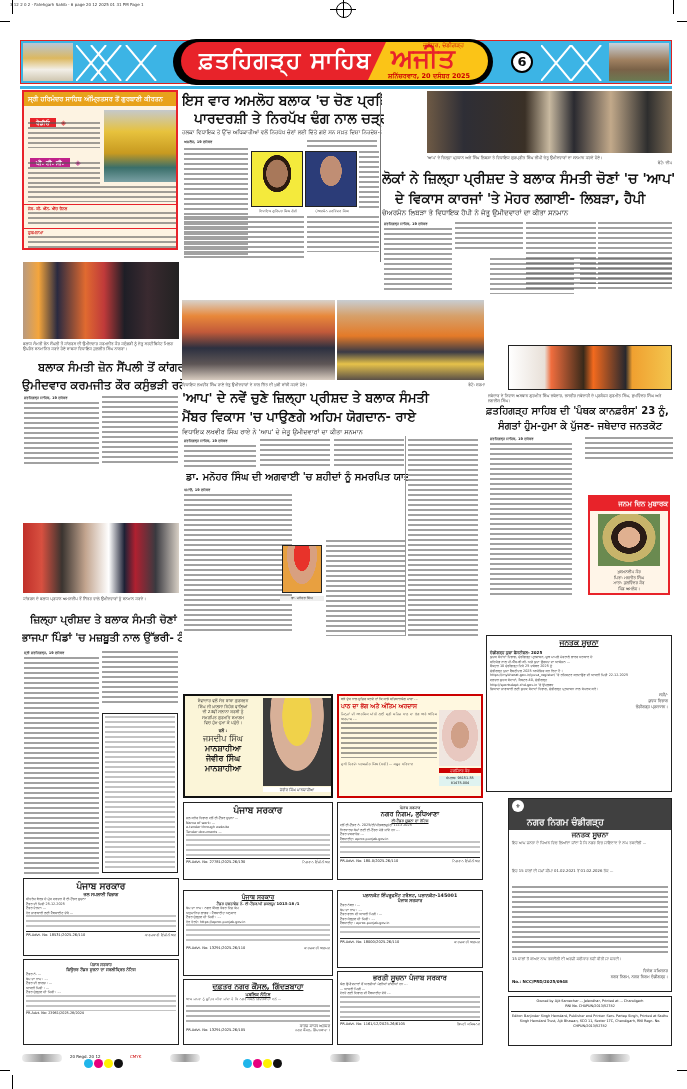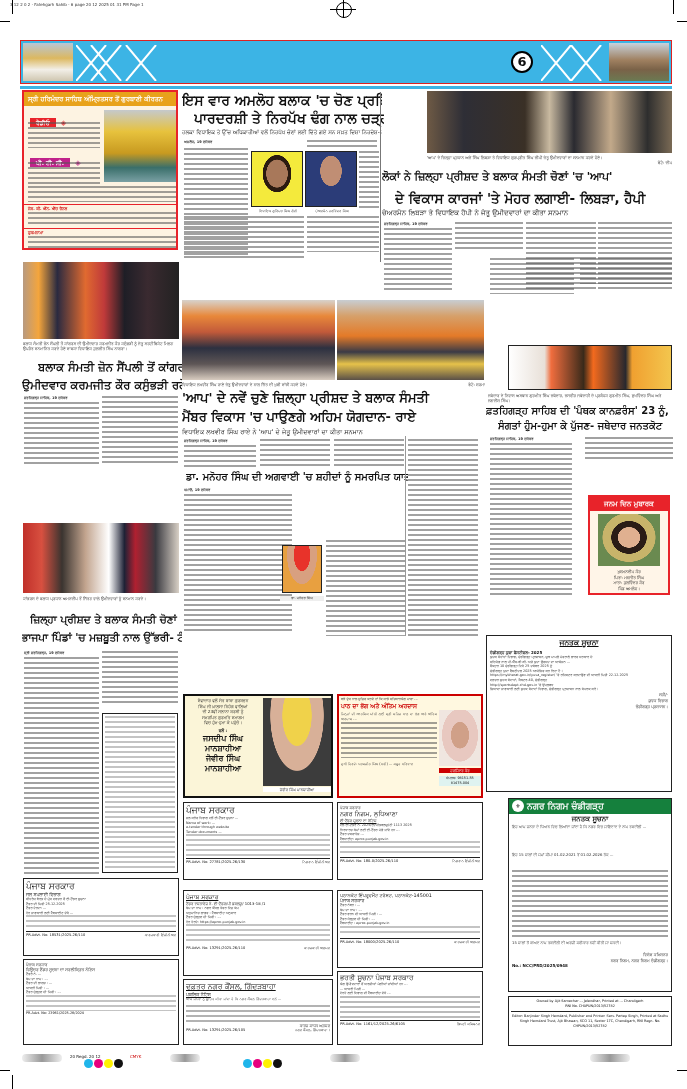--- a/index.html
+++ b/index.html
@@ -28,21 +28,21 @@
 .hl{font-weight:bold;color:#111;white-space:nowrap;overflow:hidden}
 .box{border:1px solid #222}
 .photo{overflow:hidden}
 
 .lbox{left:22px;top:90px;width:156px;height:160px;border:2px solid #e8232a;background:#fdf3e2}
 .lbox .head{left:0;top:0;width:152px;height:14px;background:#e8a21b;color:#fff;font-size:6.5px;font-weight:bold;padding:3px 4px;white-space:nowrap;overflow:hidden}
 .tag{background:#e8232a;color:#fff;font-size:6px;font-weight:bold;padding:1px 6px}
 .tag2{background:#c0228a;color:#fff;font-size:6px;font-weight:bold;padding:1px 6px}
 
 .ad{border:1px solid #222;background:#fff}
-.adtitle{text-align:left;font-weight:normal;white-space:nowrap}
+.adtitle{text-align:center;font-weight:bold;white-space:nowrap}
 .smallrow{font-size:3.4px;line-height:4.6px;color:#333;white-space:nowrap;overflow:hidden}
 .cmyk{width:9px;height:9px;border-radius:50%;display:inline-block;margin-right:1px}
 .greybar{height:8px;border-radius:4px;background:linear-gradient(90deg,#eee,#999,#eee)}
 </style>
 </head>
 <body>
 
 <div class="abs slug">3 12 2 0 2 - Fatehgarh Sahib - 6 page  20 12 2025  01 31 PM  Page 1</div>
 <div class="abs crop" style="left:343px;top:0;width:1px;height:18px"></div>
 <div class="abs crop" style="left:330px;top:9px;width:26px;height:1px"></div>
@@ -51,20 +51,28 @@
 <div class="abs crop" style="left:677px;top:21px;width:10px;height:1px"></div>
 <div class="abs crop" style="left:12px;top:0;width:1px;height:14px"></div>
 <div class="abs crop" style="left:673px;top:0;width:1px;height:14px"></div>
 
 <div class="abs mast">
   <div class="abs photoL"></div>
   <svg class="abs" style="left:55px;top:4px" width="95" height="36">
       <path d="M0 0 L30 36 M30 0 L0 36 M15 0 L45 36 M45 0 L15 36" stroke="#fff" stroke-width="2" fill="none"></path>
       <path d="M50 0 L80 36 M80 0 L50 36" stroke="#fff" stroke-width="2" fill="none"></path>
     </svg>
+  <div class="abs pill">
+    <div class="abs red"></div>
+    <div class="abs yel"></div>
+    <div class="abs t1">ਫ਼ਤਹਿਗੜ੍ਹ ਸਾਹਿਬ</div>
+    <div class="abs t2">ਅਜੀਤ</div>
+    <div class="abs loc">ਜਲੰਧਰ, ਚੰਡੀਗੜ੍ਹ</div>
+    <div class="abs date">ਸ਼ਨਿੱਚਰਵਾਰ, 20 ਦਸੰਬਰ 2025</div>
+  </div>
   <div class="abs pg">6</div>
   <svg class="abs" style="left:520px;top:4px" width="70" height="36">
       <path d="M0 0 L30 36 M30 0 L0 36 M30 0 L60 36 M60 0 L30 36" stroke="#fff" stroke-width="2" fill="none"></path>
     </svg>
   <div class="abs photoR"></div>
 </div>
 <div class="abs blueline"></div>
 
 <div class="abs lbox">
   <div class="abs head">ਸ੍ਰੀ ਹਰਿਮੰਦਰ ਸਾਹਿਬ ਅੰਮ੍ਰਿਤਸਰ ਤੋਂ ਗੁਰਬਾਣੀ ਕੀਰਤਨ</div>
@@ -93,21 +101,21 @@
 <div class="abs cap" style="left:304px;top:209px;width:56px;font-size:3.6px;text-align:center">ਚੇਅਰਮੈਨ ਹਰਵਿੰਦਰ ਸਿੰਘ</div>
 <div class="abs fakelines" style="left:307px;top:140px;width:70px;height:10px"></div>
 <div class="abs fakelines" style="left:359px;top:151px;width:20px;height:60px"></div>
 <div class="abs fakelines" style="left:184px;top:216px;width:120px;height:42px"></div>
 <div class="abs fakelines" style="left:307px;top:216px;width:72px;height:36px"></div>
 <div class="abs" style="left:380px;top:92px;width:1px;height:170px;background:#777"></div>
 
 <div class="abs photo" style="left:427px;top:91px;width:245px;height:62px;background:linear-gradient(90deg,#6e5a45 0%,#2e2e36 15%,#3a3026 40%,#c8b9a0 50%,#2a2a30 60%,#c2a98a 75%,#2e2e2e 90%,#7a6a55 100%)"></div>
 <div class="abs cap" style="left:427px;top:155px;width:245px;height:10px">'ਆਪ' ਦੇ ਜ਼ਿਲ੍ਹਾ ਪ੍ਰਧਾਨ ਅਜੇ ਸਿੰਘ ਲਿਬੜਾ ਤੇ ਵਿਧਾਇਕ ਗੁਰਪ੍ਰੀਤ ਸਿੰਘ ਜੀਪੀ ਜੇਤੂ ਉਮੀਦਵਾਰਾਂ ਦਾ ਸਨਮਾਨ ਕਰਦੇ ਹੋਏ।</div>
 <div class="abs cap" style="left:640px;top:160px;width:32px;text-align:right">ਫੋਟੋ: ਦੀਪ</div>
-<div class="abs hl" style="left:382px;top:170px;font-size:11px;width:295px">ਲੋਕਾਂ ਨੇ ਜ਼ਿਲ੍ਹਾ ਪ੍ਰੀਸ਼ਦ ਤੇ ਬਲਾਕ ਸੰਮਤੀ ਚੋਣਾਂ 'ਚ 'ਆਪ'</div>
+<div class="abs hl" style="left:382px;top:170px;font-size:14px;width:295px">ਲੋਕਾਂ ਨੇ ਜ਼ਿਲ੍ਹਾ ਪ੍ਰੀਸ਼ਦ ਤੇ ਬਲਾਕ ਸੰਮਤੀ ਚੋਣਾਂ 'ਚ 'ਆਪ'</div>
 <div class="abs hl" style="left:395px;top:190px;font-size:13.5px;width:285px">ਦੇ ਵਿਕਾਸ ਕਾਰਜਾਂ 'ਤੇ ਮੋਹਰ ਲਗਾਈ- ਲਿਬੜਾ, ਹੈਪੀ</div>
 <div class="abs hl" style="left:382px;top:209px;font-size:7px;width:295px;font-weight:normal">ਚੇਅਰਮੈਨ ਲਿਬੜਾ ਤੇ ਵਿਧਾਇਕ ਹੈਪੀ ਨੇ ਜੇਤੂ ਉਮੀਦਵਾਰਾਂ ਦਾ ਕੀਤਾ ਸਨਮਾਨ</div>
 <div class="abs txt" style="left:384px;top:222px;width:70px;font-weight:bold">ਫ਼ਤਹਿਗੜ੍ਹ ਸਾਹਿਬ, 19 ਦਸੰਬਰ</div>
 <div class="abs fakelines" style="left:384px;top:228px;width:68px;height:62px"></div>
 <div class="abs fakelines" style="left:455px;top:222px;width:68px;height:28px"></div>
 <div class="abs fakelines" style="left:526px;top:222px;width:70px;height:70px"></div>
 <div class="abs fakelines" style="left:598px;top:222px;width:74px;height:70px"></div>
 
 <div class="abs photo" style="left:23px;top:262px;width:156px;height:77px;background:linear-gradient(90deg,#b89a80 0%,#f4a53c 10%,#2a2a40 22%,#e06a30 40%,#c03a3a 52%,#1e1e26 65%,#3a2a30 80%,#222 100%)"></div>
 <div class="abs cap" style="left:23px;top:341px;width:156px;height:16px">ਬਲਾਕ ਸੰਮਤੀ ਜ਼ੋਨ ਸੈਂਪਲੀ ਤੋਂ ਕਾਂਗਰਸ ਦੀ ਉਮੀਦਵਾਰ ਕਰਮਜੀਤ ਕੌਰ ਕਸੁੰਭੜੀ ਨੂੰ ਜੇਤੂ ਸਰਟੀਫਿਕੇਟ ਮਿਲਣ ਉਪਰੰਤ ਸਨਮਾਨਿਤ ਕਰਦੇ ਹੋਏ ਸਾਬਕਾ ਵਿਧਾਇਕ ਕੁਲਜੀਤ ਸਿੰਘ ਨਾਗਰਾ।</div>
@@ -142,21 +150,21 @@
 <div class="abs fakelines" style="left:580px;top:258px;width:92px;height:26px"></div>
 <div class="abs photo box" style="left:508px;top:345px;width:164px;height:45px;background:linear-gradient(90deg,#fff 0%,#e8e0d8 22%,#f06d3e 26%,#3a2a1a 46%,#f36a1e 52%,#28282e 72%,#f0a030 76%,#f3c64e 100%)"></div>
 <div class="abs cap" style="left:488px;top:393px;width:185px;height:10px">ਜਥੇਦਾਰ ਦੇ ਨਿਵਾਸ ਅਸਥਾਨ ਗੁਰਮੀਤ ਸਿੰਘ ਜਥੇਦਾਰ, ਜਸਵੀਰ ਜਥੇਦਾਰੀ ਦੇ ਪ੍ਰਬੰਧਕ ਗੁਰਮੀਤ ਸਿੰਘ, ਸੁਖਵਿੰਦਰ ਸਿੰਘ ਅਤੇ ਜਗਦੀਸ਼ ਸਿੰਘ।</div>
 <div class="abs hl" style="left:486px;top:405px;font-size:10px;width:190px">ਫ਼ਤਹਿਗੜ੍ਹ ਸਾਹਿਬ ਦੀ 'ਪੰਥਕ ਕਾਨਫ਼ਰੰਸ' 23 ਨੂੰ,</div>
 <div class="abs hl" style="left:498px;top:420px;font-size:10px;width:180px">ਸੰਗਤਾਂ ਹੁੰਮ-ਹੁਮਾ ਕੇ ਪੁੱਜਣ- ਜਥੇਦਾਰ ਜਨਤਕੋਟ</div>
 <div class="abs txt" style="left:490px;top:437px;width:80px;font-weight:bold">ਫ਼ਤਹਿਗੜ੍ਹ ਸਾਹਿਬ, 19 ਦਸੰਬਰ</div>
 <div class="abs fakelines" style="left:490px;top:443px;width:82px;height:154px"></div>
 <div class="abs fakelines" style="left:585px;top:437px;width:88px;height:22px"></div>
 
 <div class="abs" style="left:588px;top:495px;width:82px;height:100px;border:2px solid #e8232a;background:#fff5e8">
-  <div style="background:#e8232a;color:#fff;font-size:7px;font-weight:bold;text-align:center;padding:3px 0;white-space:nowrap">ਜਨਮ ਦਿਨ ਮੁਬਾਰਕ</div>
+  <div style="background:#e8232a;color:#fff;font-size:7px;font-weight:bold;text-align:right;padding:3px 0;white-space:nowrap">ਜਨਮ ਦਿਨ ਮੁਬਾਰਕ</div>
   <div class="photo" style="margin:3px 8px;height:52px;background:radial-gradient(ellipse at 50% 45%,#e0b090 0 25%,#2a1c16 26% 40%,#c8b46a 41% 60%,#6a8a50 61% 100%)"></div>
   <div style="font-size:4px;text-align:center;line-height:5.5px">
     <div>ਖੁਸ਼ਮਨਦੀਪ ਕੌਰ</div>
     <div>ਪਿਤਾ: ਮਨਜੀਤ ਸਿੰਘ</div>
     <div>ਮਾਤਾ: ਕੁਲਵਿੰਦਰ ਕੌਰ</div>
     <div>ਪਿੰਡ ਅਮਲੋਹ।</div>
   </div>
 </div>
 
 <div class="abs photo" style="left:23px;top:523px;width:156px;height:70px;background:linear-gradient(90deg,#c0302a 0%,#d85040 12%,#3a3430 25%,#c2a48e 40%,#fff 55%,#1e2236 65%,#b02030 72%,#3a3a40 85%,#d8d0c6 100%)"></div>
@@ -184,21 +192,21 @@
       <div class="smallrow">ਜ਼ਿਆਦਾ ਜਾਣਕਾਰੀ ਲਈ ਯੁਵਕ ਸੇਵਾਵਾਂ ਵਿਭਾਗ, ਚੰਡੀਗੜ੍ਹ ਪ੍ਰਸ਼ਾਸਨ ਨਾਲ ਸੰਪਰਕ ਕਰੋ।</div>
     </div>
   <div style="text-align:right;font-size:4px;line-height:6px">
     <div>ਸਹੀ/-</div>
     <div>ਯੁਵਕ ਵਿਭਾਗ</div>
     <div>ਚੰਡੀਗੜ੍ਹ ਪ੍ਰਸ਼ਾਸਨ।</div>
   </div>
 </div>
 
 <div class="abs box" style="left:508px;top:798px;width:164px;height:194px">
-  <div style="background:#15803d;color:#fff;font-size:9px;font-weight:bold;padding:2px 4px 2px 18px;white-space:nowrap;position:relative">
+  <div style="background:#404040;color:#fff;font-size:9px;font-weight:bold;padding:18px 4px 2px 18px;white-space:nowrap;position:relative">
     <span style="position:absolute;left:3px;top:1px;width:12px;height:12px;border-radius:50%;background:#fff;color:#111;font-size:6px;text-align:center;line-height:12px">⚜</span>
     <span>ਨਗਰ ਨਿਗਮ ਚੰਡੀਗੜ੍ਹ</span>
   </div>
   <div style="text-align:center;font-size:7px;font-weight:bold;margin:1px 0">ਜਨਤਕ ਸੂਚਨਾ</div>
   <div class="txt" style="padding:0 3px;height:28px;font-size:3.8px">ਇਹ ਆਮ ਜਨਤਾ ਦੇ ਧਿਆਨ ਵਿਚ ਲਿਆਂਦਾ ਜਾਂਦਾ ਹੈ ਕਿ ਨਗਰ ਵਿਚ ਜਾਇਦਾਦ ਦੇ ਨਾਮ ਤਬਦੀਲੀ ...</div>
   <div class="txt" style="padding:0 3px;height:18px;font-size:3.8px">ਇਹ 15 ਸਾਲਾਂ ਦੀ ਸਮਾਂ ਸੀਮਾ 01.02.2021 ਤੋਂ 01.02.2026 ਤੱਕ ...</div>
   <div class="fakelines" style="margin:0 3px;height:70px"></div>
   <div class="txt" style="padding:0 3px;height:12px;font-size:3.8px">15 ਸਾਲਾਂ ਤੋਂ ਬਾਅਦ ਨਾਮ ਤਬਦੀਲੀ ਦੀ ਅਰਜ਼ੀ ਸਵੀਕਾਰ ਨਹੀਂ ਕੀਤੀ ਜਾ ਸਕਦੀ।</div>
   <div style="text-align:right;font-size:4px;padding:0 3px;line-height:5.5px">
     <div>ਵਿਸ਼ੇਸ਼ ਕਮਿਸ਼ਨਰ</div>
@@ -214,21 +222,21 @@
 </div>
 
 <div class="abs" style="left:183px;top:694px;width:150px;height:104px;border:2px solid #111;background:#fbf5d8">
   <div style="position:absolute;left:2px;top:2px;width:72px;font-size:4.2px;line-height:5.6px;text-align:center;color:#111">
     <div>ਸੇਵਾਦਾਰ ਵਲੋਂ ਸੰਤ ਬਾਬਾ ਗੁਰਬਚਨ</div>
     <div>ਸਿੰਘ ਜੀ ਖ਼ਾਲਸਾ ਨਿਹੰਗ ਵਾਲਿਆਂ</div>
     <div>ਦੀ 23ਵੀਂ ਸਲਾਨਾ ਬਰਸੀ ਨੂੰ</div>
     <div>ਸਮਰਪਿਤ ਗੁਰਮਤਿ ਸਮਾਗਮ</div>
     <div>ਵਿਚ ਹੁੰਮ-ਹੁਮਾ ਕੇ ਪਹੁੰਚੋ।</div>
     <div style="font-weight:bold;margin-top:2px">ਵਲੋਂ :</div>
-    <div style="font-size:8px;font-weight:bold;line-height:10px">ਜਸਦੀਪ ਸਿੰਘ</div>
+    <div style="font-size:8px;font-weight:normal;line-height:10px">ਜਸਦੀਪ ਸਿੰਘ</div>
     <div style="font-size:8px;font-weight:bold;line-height:10px">ਮਾਨਸ਼ਾਹੀਆ</div>
     <div style="font-size:8px;font-weight:bold;line-height:10px">ਜੋਵੀਰ ਸਿੰਘ</div>
     <div style="font-size:8px;font-weight:bold;line-height:10px">ਮਾਨਸ਼ਾਹੀਆ</div>
   </div>
   <div class="photo" style="position:absolute;left:78px;top:2px;width:68px;height:88px;background:radial-gradient(ellipse at 50% 20%,#f0d24a 0 30%,#d8b098 31% 55%,#3c3c3c 56% 100%)"></div>
   <div style="position:absolute;left:78px;top:91px;width:68px;font-size:3.8px;text-align:center;background:#fff">ਜੋਵੀਰ ਸਿੰਘ ਮਾਨਸ਼ਾਹੀਆ</div>
 </div>
 
 <div class="abs" style="left:337px;top:694px;width:146px;height:104px;border:2px solid #c00;background:#fff8e0">
   <div style="font-size:3.4px;padding:1px 2px;color:#333;white-space:nowrap;overflow:hidden">ਬੜੇ ਦੁੱਖ ਨਾਲ ਸੂਚਿਤ ਕਰਦੇ ਹਾਂ ਕਿ ਸਾਡੇ ਸਤਿਕਾਰਯੋਗ ਮਾਤਾ ...</div>

